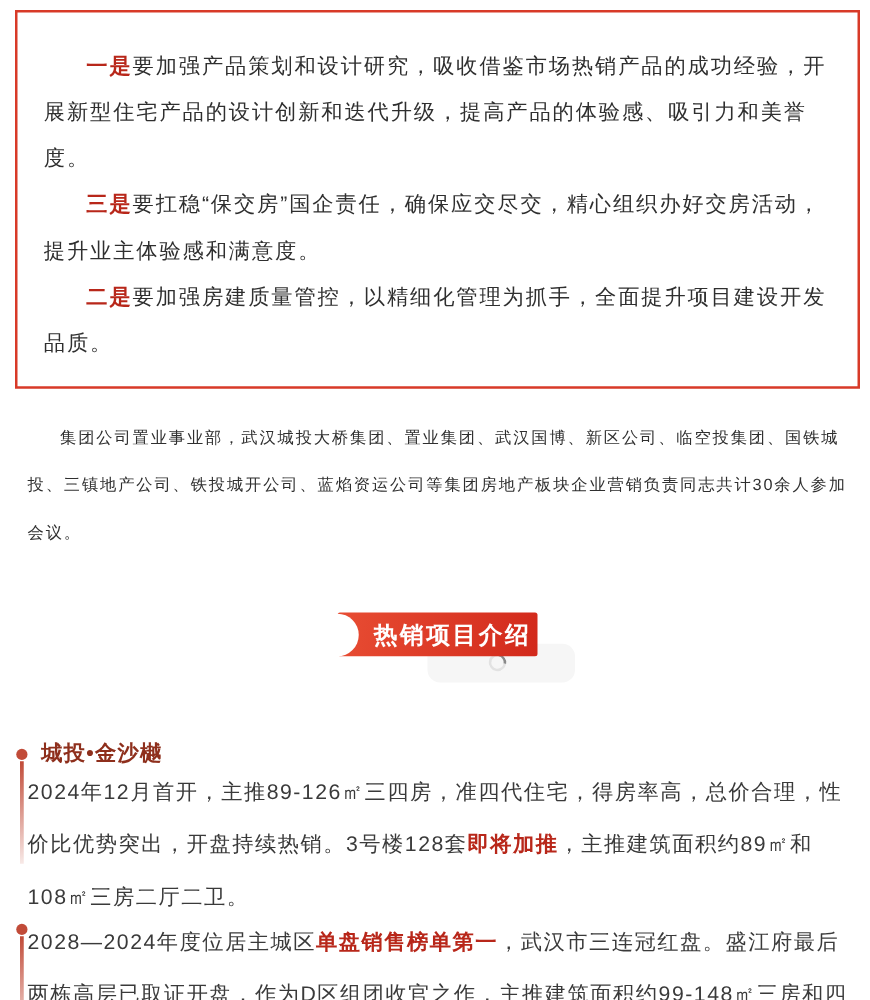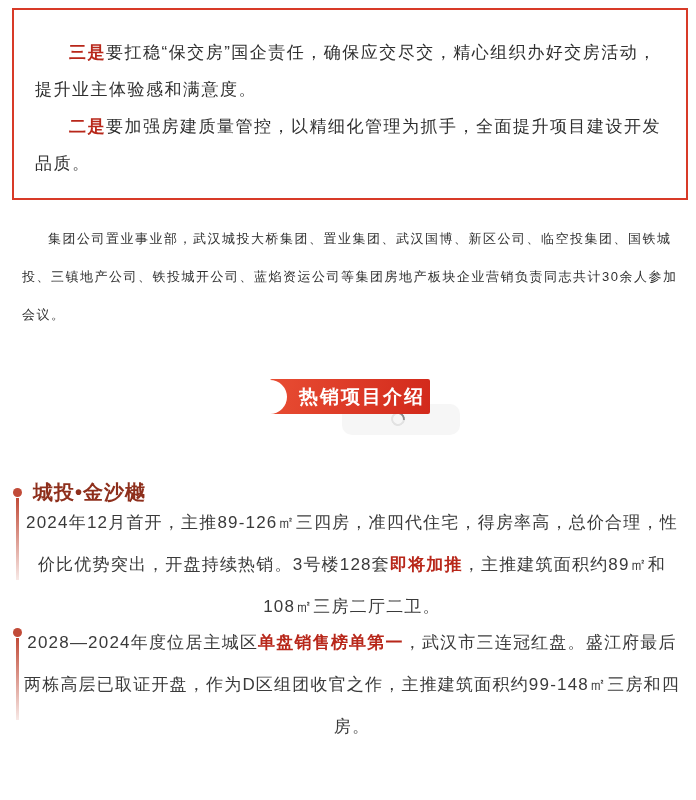--- a/index.html
+++ b/index.html
@@ -81,37 +81,37 @@
   .rail-dot{
     position:absolute;left:-9px;top:6px;width:9px;height:9px;
     border-radius:50%;background:var(--rail-red);
   }
   .rail-line{
     position:absolute;left:-6px;top:16px;width:3px;height:82px;
     background:linear-gradient(var(--rail-red),rgba(193,75,56,0.12));
   }
   .project-name{
     margin:0 0 0 11px;
-    font-size:20px;line-height:20px;font-weight:bold;
+    font-size:17px;line-height:20px;font-weight:bold;
     letter-spacing:1px;
     color:var(--header-red);
   }
   .project-desc{
     margin:0;
     font-size:17px;line-height:42px;letter-spacing:1.2px;
     color:#3a3a3a;
-    text-align:center;
   }
 </style>
 </head>
 <body>
 
 <div class="page">
 
   <div class="highlight-box">
+    <p class="box-para"><span class="em-red">一是</span><span>要加强产品策划和设计研究，吸收借鉴市场热销产品的成功经验，开展新型住宅产品的设计创新和迭代升级，提高产品的体验感、吸引力和美誉度。</span></p>
     <p class="box-para"><span class="em-red">三是</span><span>要扛稳“保交房”国企责任，确保应交尽交，精心组织办好交房活动，提升业主体验感和满意度。</span></p>
     <p class="box-para"><span class="em-red">二是</span><span>要加强房建质量管控，以精细化管理为抓手，全面提升项目建设开发品质。</span></p>
   </div>
 
   <p class="attendees"><span>集团公司置业事业部，武汉城投大桥集团、置业集团、武汉国博、新区公司、临空投集团、国铁城投、三镇地产公司、铁投城开公司、蓝焰资运公司等集团房地产板块企业营销负责同志共计30余人参加会议。</span></p>
 
   <div class="banner-area">
     <div class="img-placeholder">
       <div class="spinner"></div>
     </div>

